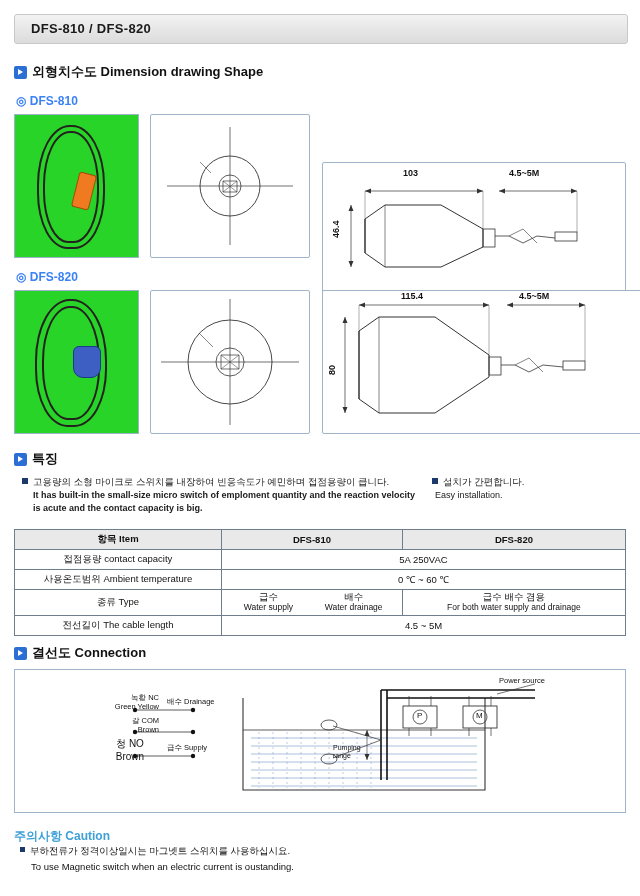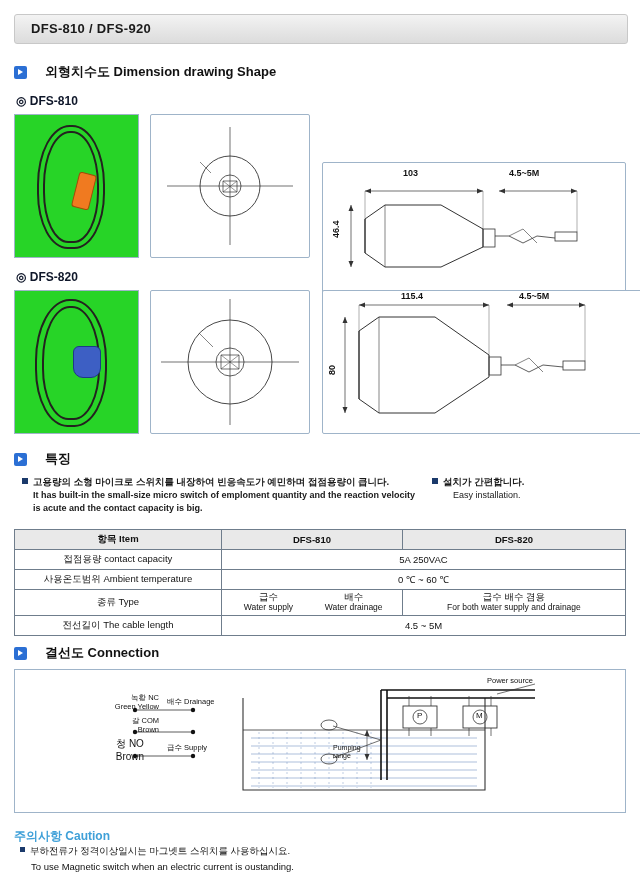--- a/index.html
+++ b/index.html
@@ -20,33 +20,33 @@
     background:linear-gradient(to bottom,#f3f3f3 0%,#e6e6e6 55%,#dcdcdc 100%);
     border:1px solid #c8c8c8;
     border-radius:3px;
   }
   .title-bar .txt{
     position:absolute;left:16px;top:6px;
     font-weight:bold;font-size:13px;color:#1a1a1a;letter-spacing:.3px;
   }
 
   
-  .sec{position:absolute;display:flex;align-items:center;gap:18px;}
+  .sec{position:absolute;display:flex;align-items:center;gap:5px;}
   .sec .mark{
     width:13px;height:13px;background:#2b6fd4;border-radius:2px;
     display:inline-block;position:relative;
   }
   .sec .mark::after{
     content:"";position:absolute;left:4px;top:3px;
     border-left:5px solid #fff;border-top:3.5px solid transparent;border-bottom:3.5px solid transparent;
   }
   .sec .label{font-weight:bold;font-size:13px;color:#111;}
 
   
-  .model{position:absolute;font-size:12px;font-weight:bold;color:#0f172a;}
+  .model{position:absolute;font-size:12px;font-weight:bold;color:#3b82f6;}
 
   
   .frame{
     position:absolute;border:1px solid #9fb4c9;background:#fff;border-radius:2px;
     box-sizing:border-box;
   }
   .photo{
     background:#27d427;
     position:absolute;box-sizing:border-box;border:1px solid #9fb4c9;
   }
@@ -57,21 +57,21 @@
 
   
   svg{display:block;}
 
   
   .feat{position:absolute;font-size:9.5px;line-height:1.45;color:#1a1a1a;}
   .bullet{
     display:inline-block;width:6px;height:6px;background:#1b3a6b;margin-right:5px;
     vertical-align:1px;
   }
-  .feat .ko{font-size:9.5px;font-weight:bold;}
+  .feat .ko{font-size:9.5px;}
   .feat .en{font-size:9px;}
 
   
   table.spec{
     position:absolute;left:14px;top:529px;width:612px;
     border-collapse:collapse;font-size:9.5px;
   }
   table.spec td{
     border:1px solid #6f7d8c;
     text-align:center;
@@ -99,21 +99,21 @@
   .caution-line .sq{
     display:inline-block;width:5px;height:5px;background:#1b3a6b;margin-right:5px;vertical-align:2px;
   }
 </style>
 </head>
 <body>
 
 <div class="page">
 
   <div class="title-bar">
-    <div class="txt">DFS-810 / DFS-920</div>
+    <div class="txt">DFS-810 / DFS-820</div>
   </div>
 
   <div class="sec" style="left:14px;top:63px;">
     <span class="mark"></span>
     <span class="label">외형치수도 Dimension drawing Shape</span>
   </div>
 
   <div class="model" style="left:16px;top:94px;">◎ DFS-810</div>
 
   <div class="photo" style="left:14px;top:114px;width:125px;height:144px;">
@@ -222,21 +222,21 @@
     <span class="label">특징</span>
   </div>
 
   <div class="feat" style="left:22px;top:475px;width:400px;">
     <div><span class="bullet"></span><span class="ko">고용량의 소형 마이크로 스위치를 내장하여 빈응속도가 예민하며 접점용량이 큽니다.</span></div>
     <div class="en" style="margin-left:11px;font-weight:bold;">It has built-in the small-size micro switch of emploment quantity and the reaction velocity is acute and the contact capacity is big.</div>
   </div>
 
   <div class="feat" style="left:432px;top:475px;width:190px;">
     <div><span class="bullet"></span><span class="ko">설치가 간편합니다.</span></div>
-    <div class="en" style="margin-left:21px;">Easy installation.</div>
+    <div class="en" style="margin-left:3px;">Easy installation.</div>
   </div>
 
   <table class="spec">
     <tbody>
         <tr class="head">
       <td class="leftcol">항목 Item</td>
       <td>DFS-810</td>
       <td>DFS-820</td>
     </tr>
     <tr>
@@ -366,21 +366,21 @@
       <span>Brown</span>
     </div>
     <div style="position:absolute;left:152px;top:27px;font-size:7.5px;line-height:1.2;">
       <span>배수</span>
       <span>Drainage</span>
     </div>
     <div style="position:absolute;left:152px;top:73px;font-size:7.5px;line-height:1.2;">
       <span>급수</span>
       <span>Supply</span>
     </div>
-    <div style="position:absolute;left:472px;top:6px;font-size:7.5px;">Power source</div>
+    <div style="position:absolute;left:484px;top:6px;font-size:7.5px;">Power source</div>
     <div style="position:absolute;left:318px;top:74px;font-size:7px;width:44px;line-height:1.15;">Pumping range</div>
     <div style="position:absolute;left:402px;top:41px;font-size:8px;">P</div>
     <div style="position:absolute;left:461px;top:41px;font-size:8px;">M</div>
   </div>
 
   <div class="caution-title">주의사항 Caution</div>
   <div class="caution-line" style="left:31px;top:861px;">To use Magnetic switch when an electric current is oustanding.</div>
   <div class="caution-line" style="left:20px;top:845px;">
     <span class="sq"></span><span>부하전류가 정격이상일시는 마그넷트 스위치를 사용하십시요.</span>
   </div>

